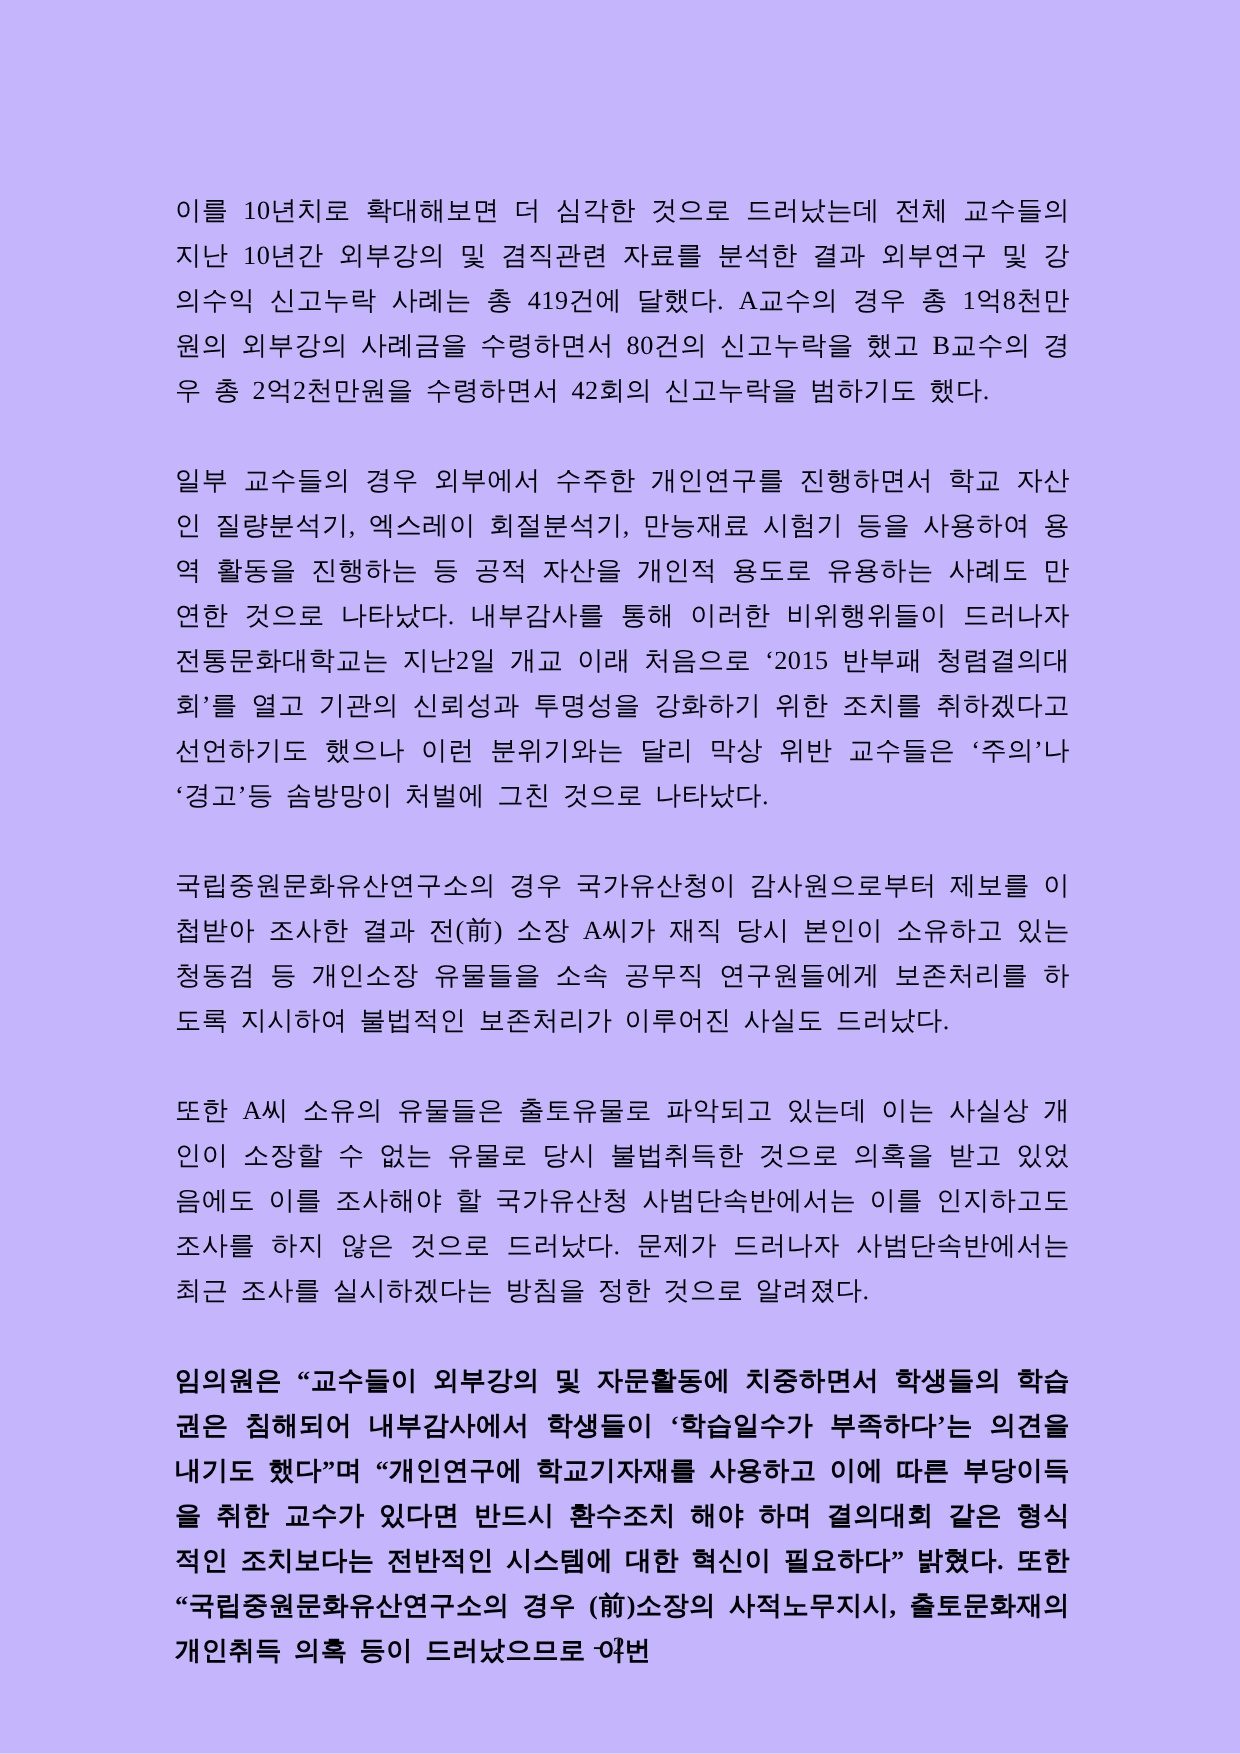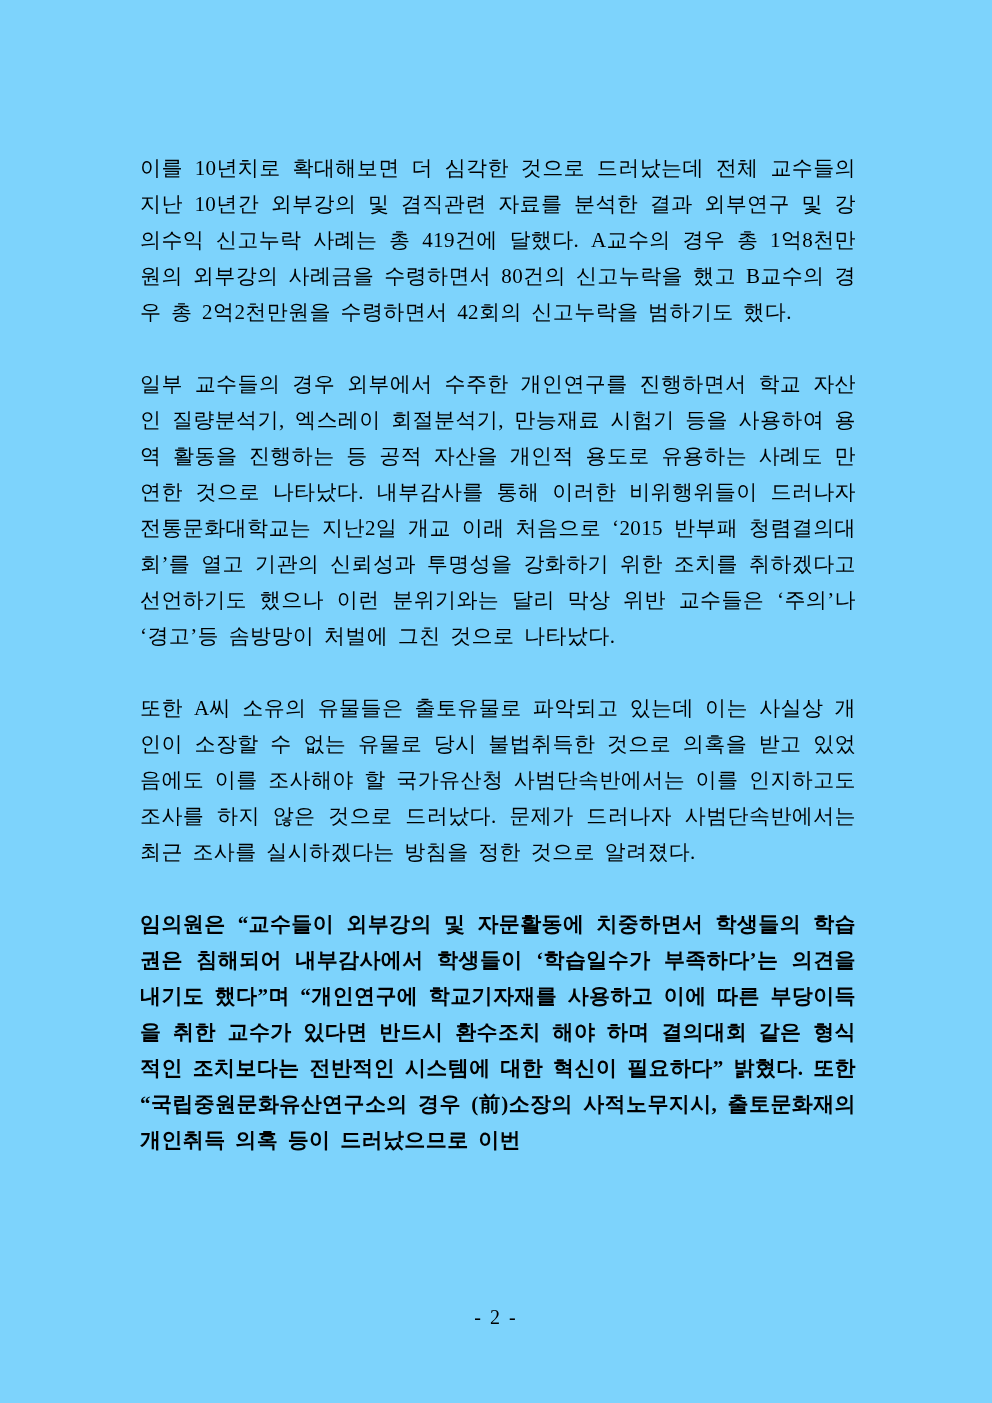--- a/index.html
+++ b/index.html
@@ -4,21 +4,21 @@
 <style>
   html, body {
     margin: 0;
     padding: 0;
     background: #ffffff;
   }
   .page {
     position: relative;
     width: 992px;
     height: 1403px;
-    background: #7dd3fc;
+    background: #c4b5fd;
     overflow: hidden;
     font-family: "Liberation Serif", "DejaVu Serif", serif;
     color: #000000;
   }
   .content {
     position: absolute;
     left: 140px;
     top: 150px;
     width: 716px;
   }
@@ -49,17 +49,18 @@
     color: #000000;
   }
 </style>
 </head>
 <body>
 
 <div class="page">
   <div class="content">
     <p>이를 10년치로 확대해보면 더 심각한 것으로 드러났는데 전체 교수들의 지난 10년간 외부강의 및 겸직관련 자료를 분석한 결과 외부연구 및 강의수익 신고누락 사례는 총 419건에 달했다. A교수의 경우 총 1억8천만원의 외부강의 사례금을 수령하면서 80건의 신고누락을 했고 B교수의 경우 총 2억2천만원을 수령하면서 42회의 신고누락을 범하기도 했다.</p>
     <p>일부 교수들의 경우 외부에서 수주한 개인연구를 진행하면서 학교 자산인 질량분석기, 엑스레이 회절분석기, 만능재료 시험기 등을 사용하여 용역 활동을 진행하는 등 공적 자산을 개인적 용도로 유용하는 사례도 만연한 것으로 나타났다. 내부감사를 통해 이러한 비위행위들이 드러나자 전통문화대학교는 지난2일 개교 이래 처음으로 ‘2015 반부패 청렴결의대회’를 열고 기관의 신뢰성과 투명성을 강화하기 위한 조치를 취하겠다고 선언하기도 했으나 이런 분위기와는 달리 막상 위반 교수들은 ‘주의’나 ‘경고’등 솜방망이 처벌에 그친 것으로 나타났다.</p>
+    <p>국립중원문화유산연구소의 경우 국가유산청이 감사원으로부터 제보를 이첩받아 조사한 결과 전(前) 소장 A씨가 재직 당시 본인이 소유하고 있는 청동검 등 개인소장 유물들을 소속 공무직 연구원들에게 보존처리를 하도록 지시하여 불법적인 보존처리가 이루어진 사실도 드러났다.</p>
     <p>또한 A씨 소유의 유물들은 출토유물로 파악되고 있는데 이는 사실상 개인이 소장할 수 없는 유물로 당시 불법취득한 것으로 의혹을 받고 있었음에도 이를 조사해야 할 국가유산청 사범단속반에서는 이를 인지하고도 조사를 하지 않은 것으로 드러났다. 문제가 드러나자 사범단속반에서는 최근 조사를 실시하겠다는 방침을 정한 것으로 알려졌다.</p>
     <p>임의원은 “교수들이 외부강의 및 자문활동에 치중하면서 학생들의 학습권은 침해되어 내부감사에서 학생들이 ‘학습일수가 부족하다’는 의견을 내기도 했다”며 “개인연구에 학교기자재를 사용하고 이에 따른 부당이득을 취한 교수가 있다면 반드시 환수조치 해야 하며 결의대회 같은 형식적인 조치보다는 전반적인 시스템에 대한 혁신이 필요하다” 밝혔다.  또한 “국립중원문화유산연구소의 경우 (前)소장의 사적노무지시, 출토문화재의 개인취득 의혹 등이 드러났으므로 이번</p>
   </div>
   <div class="page-footer">- 2 -</div>
 </div>
 
 </body></html>

